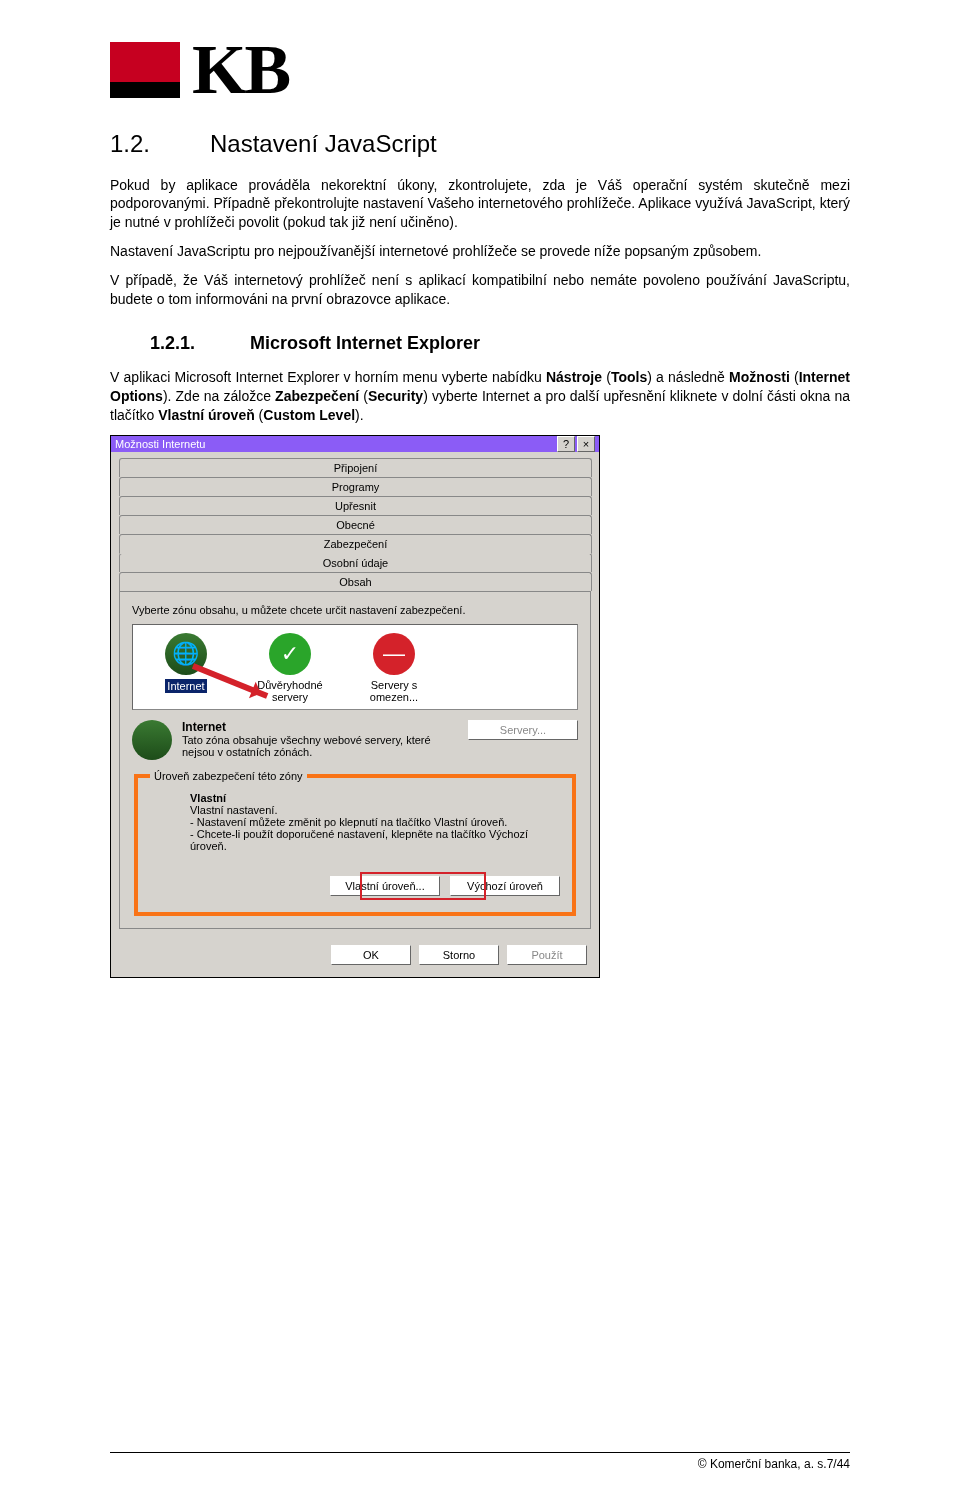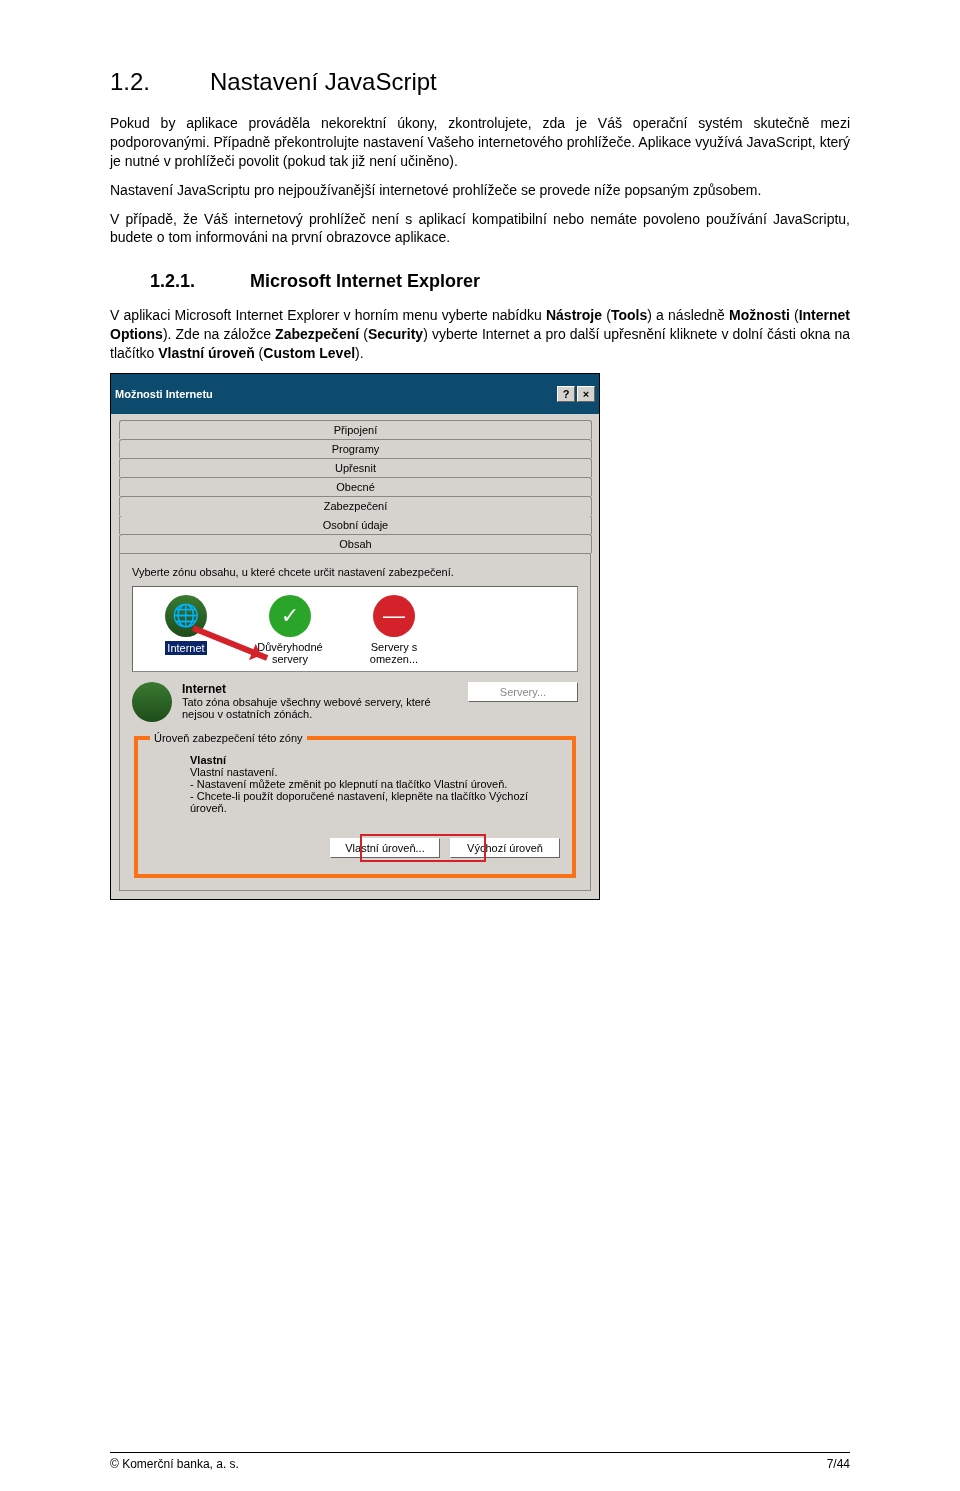--- a/index.html
+++ b/index.html
@@ -54,27 +54,27 @@
 
   .dialog {
     width: 490px;
     background: #d6d3ce;
     border: 1px solid #000;
     font-family: Tahoma, Arial, sans-serif;
     font-size: 11px;
     margin-top: 6px;
   }
   .titlebar {
-    background: #0c4a6e;
+    background: #8b5cf6;
     color: #fff;
-    padding: 12px 4px;
+    padding: 0 4px;
     display: flex;
     align-items: center;
     justify-content: space-between;
-    font-weight: bold;
+    font-weight: normal;
   }
   .title-btns { display:flex; gap:2px; }
   .title-btn { width:18px; height:16px; background:#d6d3ce; border:1px solid #fff; border-right-color:#666; border-bottom-color:#666; display:flex; align-items:center; justify-content:center; font-size:11px; color:#000; }
   .tabs-row1, .tabs-row2 { display:flex; padding: 6px 8px 0 8px; flex-direction: column; }
   .tabs-row2 { padding-top:0; }
   .tab {
     border:1px solid #888;
     border-bottom:none;
     border-top-left-radius:3px;
     border-top-right-radius:3px;
@@ -155,30 +155,37 @@
   }
   .hl-vlastni { left:222px; bottom:12px; width:126px; height:28px; }
   .level-btns { position:absolute; right:12px; bottom:16px; display:flex; gap:10px; }
   .dialog-btns { display:flex; gap:8px; justify-content:flex-end; padding:8px 12px 12px 12px; }
   .dialog-btns .btn { min-width:80px; }
   .footer {
     position:absolute;
     bottom:20px; left:110px; right:110px;
     border-top:1px solid #000;
     display:flex;
-    justify-content:space-between;
+    justify-content:flex-end;
     font-size:12px;
     padding-top:4px;
   }
 </style>
 </head>
 <body>
 
 <div class="page">
 
+  <div class="logo-row">
+    <div class="logo-square">
+      <div class="red"></div>
+        <div class="black"></div>
+    </div>
+    <div class="logo-text">KB</div>
+  </div>
 
   <h2 class="section">
     <span class="num">1.2.</span><span>Nastavení JavaScript</span>
   </h2>
 
   <p>Pokud by aplikace prováděla nekorektní úkony, zkontrolujete, zda je Váš operační systém skutečně mezi podporovanými. Případně překontrolujte nastavení Vašeho internetového prohlížeče. Aplikace využívá JavaScript, který je nutné v prohlížeči povolit (pokud tak již není učiněno).</p>
   <p>Nastavení JavaScriptu pro nejpoužívanější internetové prohlížeče se provede níže popsaným způsobem.</p>
   <p>V případě, že Váš internetový prohlížeč není s aplikací kompatibilní nebo nemáte povoleno používání JavaScriptu, budete o tom informováni na první obrazovce aplikace.</p>
 
   <h3 class="subsection">
@@ -204,21 +211,21 @@
       <div class="tab">Upřesnit</div>
     </div>
     <div class="tabs-row2">
       <div class="tab">Obecné</div>
       <div class="tab active">Zabezpečení</div>
       <div class="tab">Osobní údaje</div>
       <div class="tab">Obsah</div>
     </div>
 
     <div class="tab-panel">
-      <div class="instr">Vyberte zónu obsahu, u které chcete určit nastavení zabezpečení.</div>
+      <div class="instr">Vyberte zónu obsahu, u můžete chcete určit nastavení zabezpečení.</div>
 
       <div class="zones">
         <div class="zone selected">
           <div class="zone-icon g-globe">🌐</div>
           <span class="zone-label">Internet</span>
         </div>
         <div class="zone">
           <div class="zone-icon g-check">✓</div>
           <span>Důvěryhodné servery</span>
         </div>
@@ -249,20 +256,25 @@
           <span>- Chcete-li použít doporučené nastavení, klepněte na tlačítko Výchozí úroveň.</span>
         </div>
         <div class="level-btns">
           <span class="btn">Vlastní úroveň...</span>
           <span class="btn">Výchozí úroveň</span>
         </div>
         <div class="highlight-box hl-vlastni"></div>
       </fieldset>
     </div>
 
+    <div class="dialog-btns">
+      <span class="btn">OK</span>
+      <span class="btn">Storno</span>
+      <span class="btn disabled">Použít</span>
+    </div>
   </div>
 
   <div class="footer">
     <span>© Komerční banka, a. s.</span>
     <span>7/44</span>
   </div>
 
 </div>
 
 </body></html>

